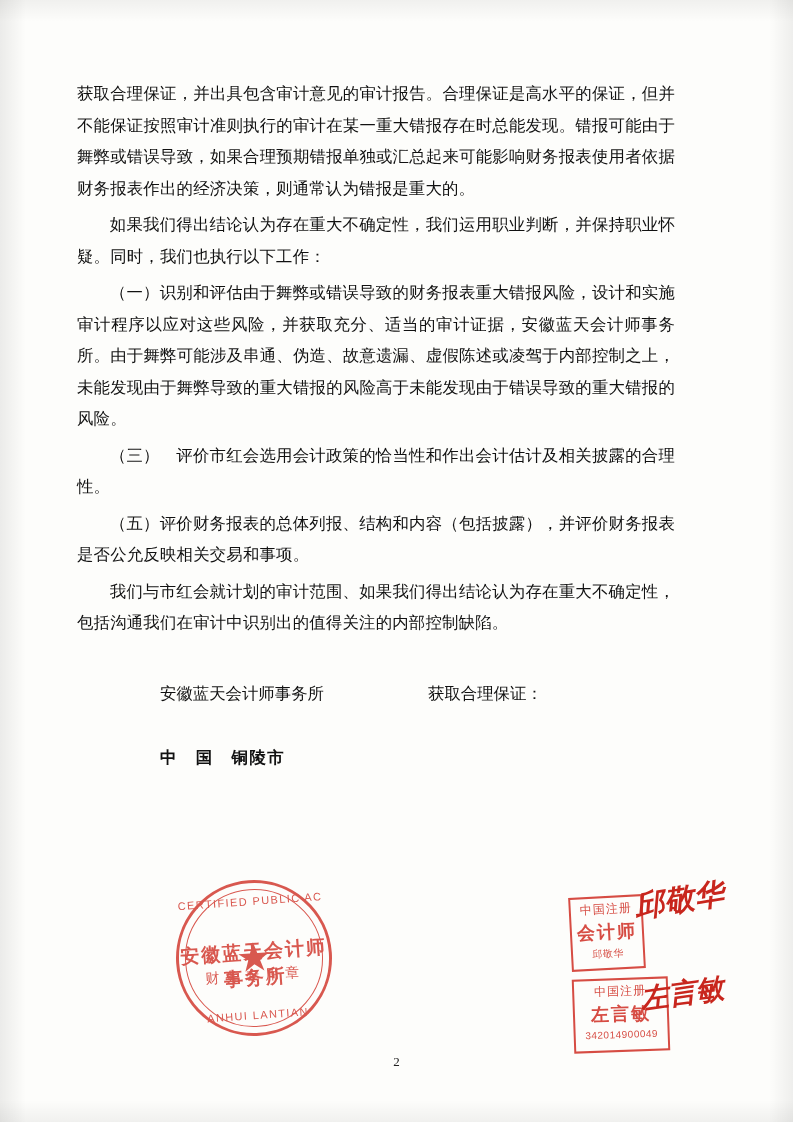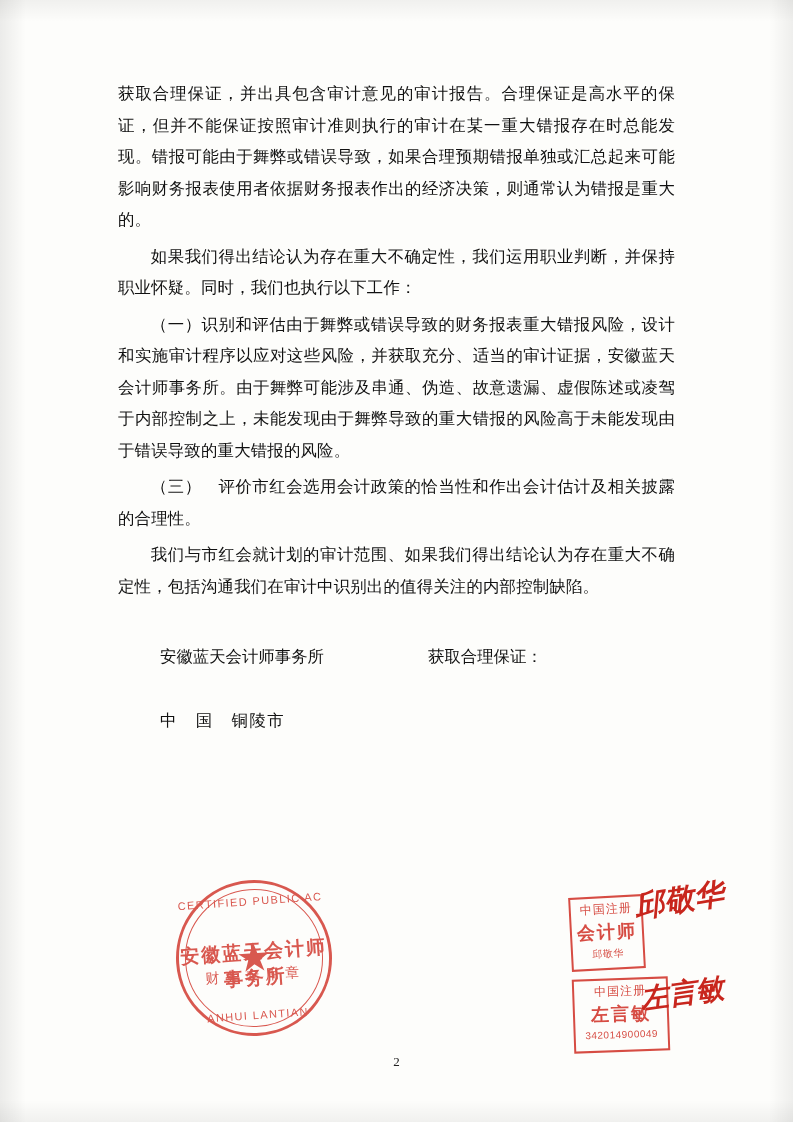--- a/index.html
+++ b/index.html
@@ -26,21 +26,21 @@
       linear-gradient(270deg, rgba(0,0,0,0.06) 0px, rgba(0,0,0,0.0) 24px),
       linear-gradient(180deg, rgba(0,0,0,0.05) 0px, rgba(0,0,0,0.0) 22px),
       linear-gradient(0deg, rgba(0,0,0,0.05) 0px, rgba(0,0,0,0.0) 22px),
       #fdfdfb;
     pointer-events: none;
     z-index: 0;
   }
   .content {
     position: relative;
     z-index: 2;
-    padding: 78px 118px 0 118px;
+    padding: 78px 118px 0 77px;
   }
   .para {
     font-size: 16.4px;
     line-height: 31.5px;
     color: #111;
     text-align: justify;
     text-justify: inter-ideograph;
     margin: 0 0 5px 0;
     letter-spacing: 0.2px;
   }
@@ -68,20 +68,21 @@
   }
   .sig-right {
     flex: 1;
     font-size: 16.4px;
     color: #111;
     padding-left: 10px;
     position: relative;
   }
   .sig-left.second {
     letter-spacing: 1.5px;
+    font-weight: bold;
   }
   .page-number {
     position: absolute;
     z-index: 2;
     left: 0;
     right: 0;
     bottom: 52px;
     text-align: center;
     font-size: 13px;
     color: #222;
@@ -204,20 +205,21 @@
 </head>
 <body>
 
 <div class="page">
 
   <div class="content">
     <p class="para">获取合理保证，并出具包含审计意见的审计报告。合理保证是高水平的保证，但并不能保证按照审计准则执行的审计在某一重大错报存在时总能发现。错报可能由于舞弊或错误导致，如果合理预期错报单独或汇总起来可能影响财务报表使用者依据财务报表作出的经济决策，则通常认为错报是重大的。</p>
     <p class="para indent">如果我们得出结论认为存在重大不确定性，我们运用职业判断，并保持职业怀疑。同时，我们也执行以下工作：</p>
     <p class="para indent">（一）识别和评估由于舞弊或错误导致的财务报表重大错报风险，设计和实施审计程序以应对这些风险，并获取充分、适当的审计证据，安徽蓝天会计师事务所。由于舞弊可能涉及串通、伪造、故意遗漏、虚假陈述或凌驾于内部控制之上，未能发现由于舞弊导致的重大错报的风险高于未能发现由于错误导致的重大错报的风险。</p>
     <p class="para indent">（三）　评价市红会选用会计政策的恰当性和作出会计估计及相关披露的合理性。</p>
+    <p class="para indent">（五）评价财务报表的总体列报、结构和内容（包括披露），并评价财务报表是否公允反映相关交易和事项。</p>
     <p class="para indent">我们与市红会就计划的审计范围、如果我们得出结论认为存在重大不确定性，包括沟通我们在审计中识别出的值得关注的内部控制缺陷。</p>
   </div>
 
   <div class="sig-block">
     <div class="sig-row">
       <div class="sig-left">安徽蓝天会计师事务所</div>
       <div class="sig-right">获取合理保证：</div>
     </div>
     <div class="sig-row">
       <div class="sig-left second">中　国　铜陵市</div>

